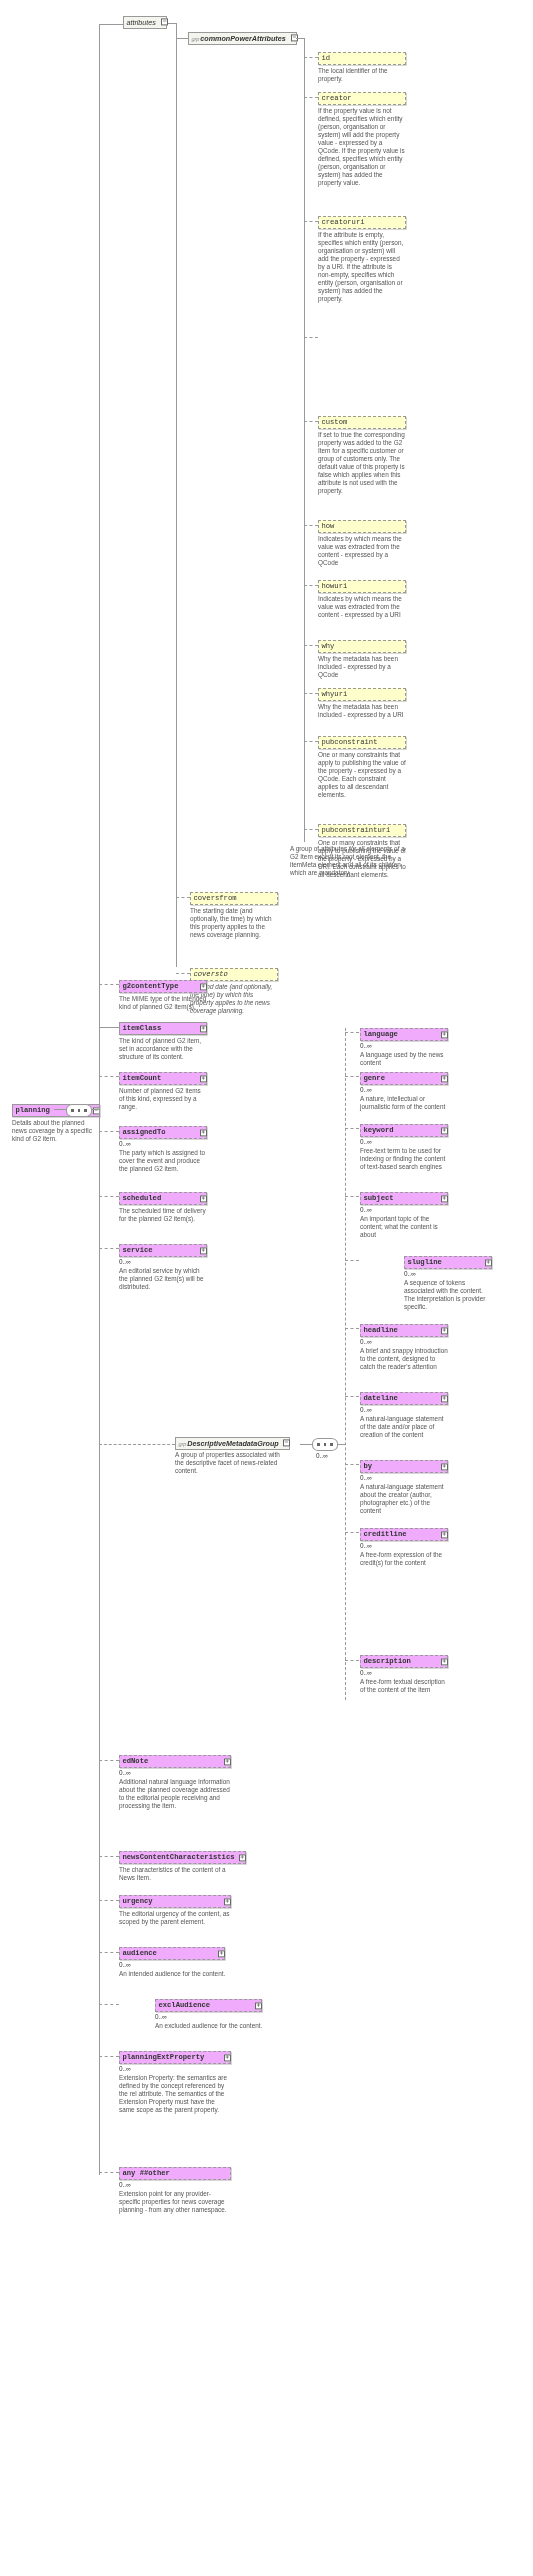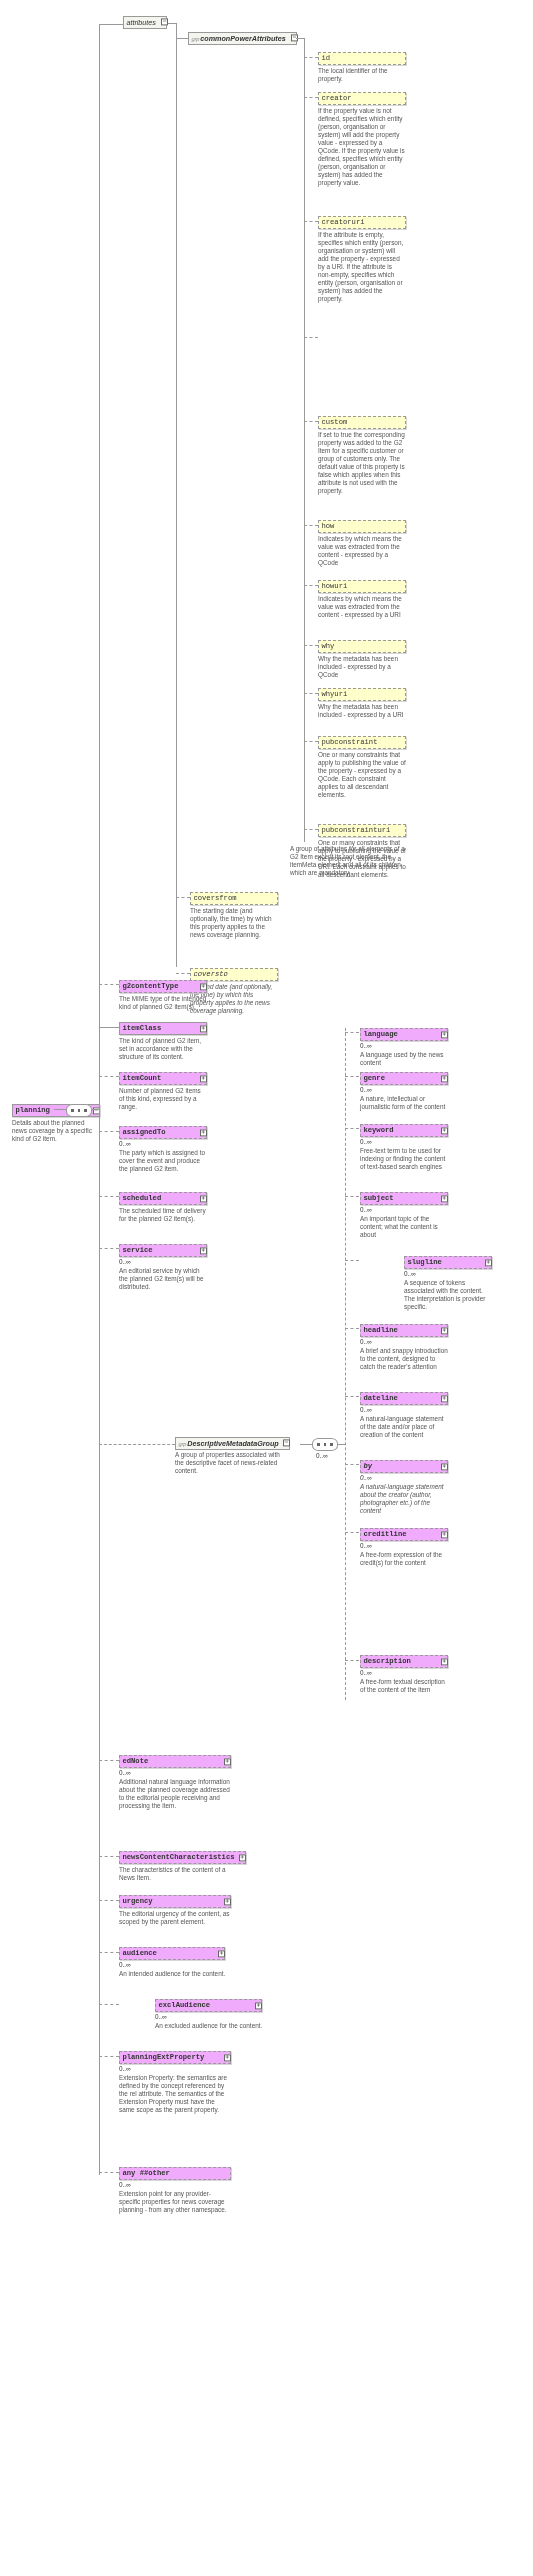--- a/index.html
+++ b/index.html
@@ -408,21 +408,21 @@
     <div class="hline dashed" style="left: 337px; top: 1388px; width: 14.4px;"></div>
     <div class="node" style="left: 352px; top: 1384px;">
       <div class="elem-box shadow dashed" style="padding-right: 8px;">
         <div class="elem-label bold">dateline</div>
         <div class="plus-btn">+</div>
       </div>
       <div class="occurs">0..∞</div>
       <div class="desc">A natural-language statement of the date and/or place of creation of the content</div>
     </div>
     <div class="hline dashed" style="left: 337px; top: 1456px; width: 14.4px;"></div>
-    <div class="node" style="left: 352px; top: 1452px; font-style: italic;">
+    <div class="node" style="left: 352px; top: 1452px;">
       <div class="elem-box shadow dashed" style="padding-right: 8px;">
         <div class="elem-label bold">by</div>
         <div class="plus-btn">+</div>
       </div>
       <div class="occurs">0..∞</div>
       <div class="desc">A natural-language statement about the creator (author, photographer etc.) of the content</div>
     </div>
     <div class="hline dashed" style="left: 337px; top: 1524px; width: 14.4px;"></div>
     <div class="node" style="left: 352px; top: 1520px;">
       <div class="elem-box shadow dashed" style="padding-right: 8px;">

